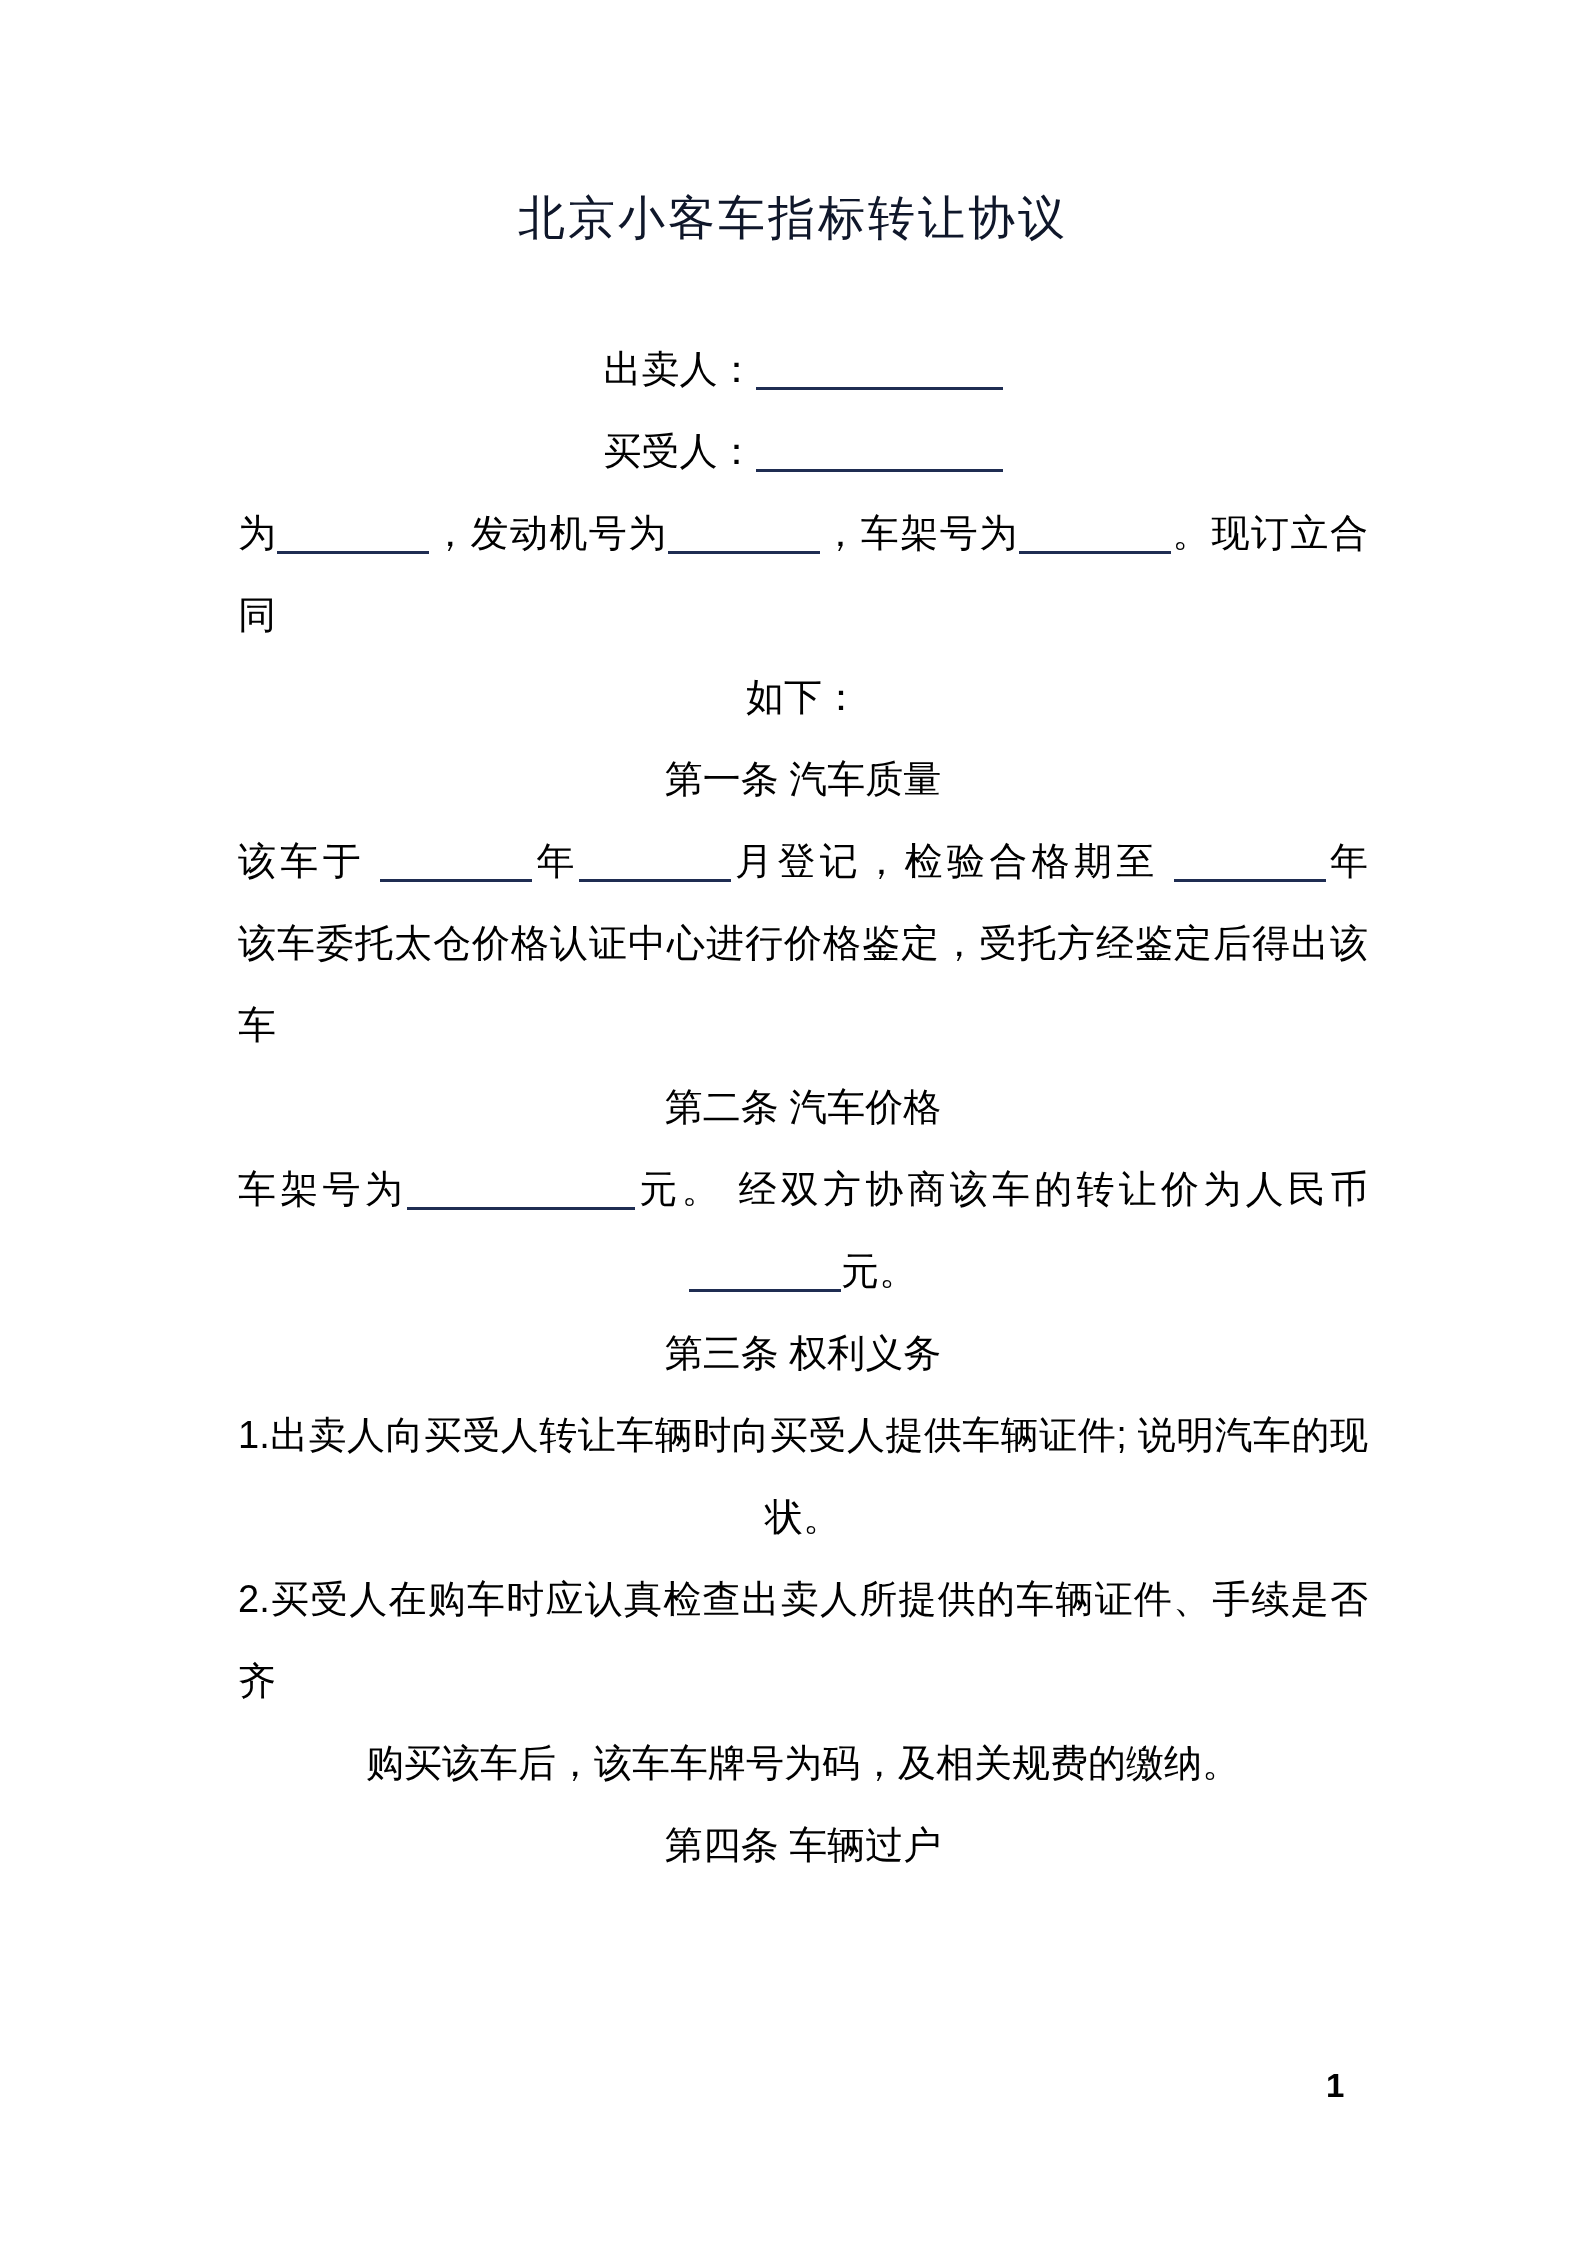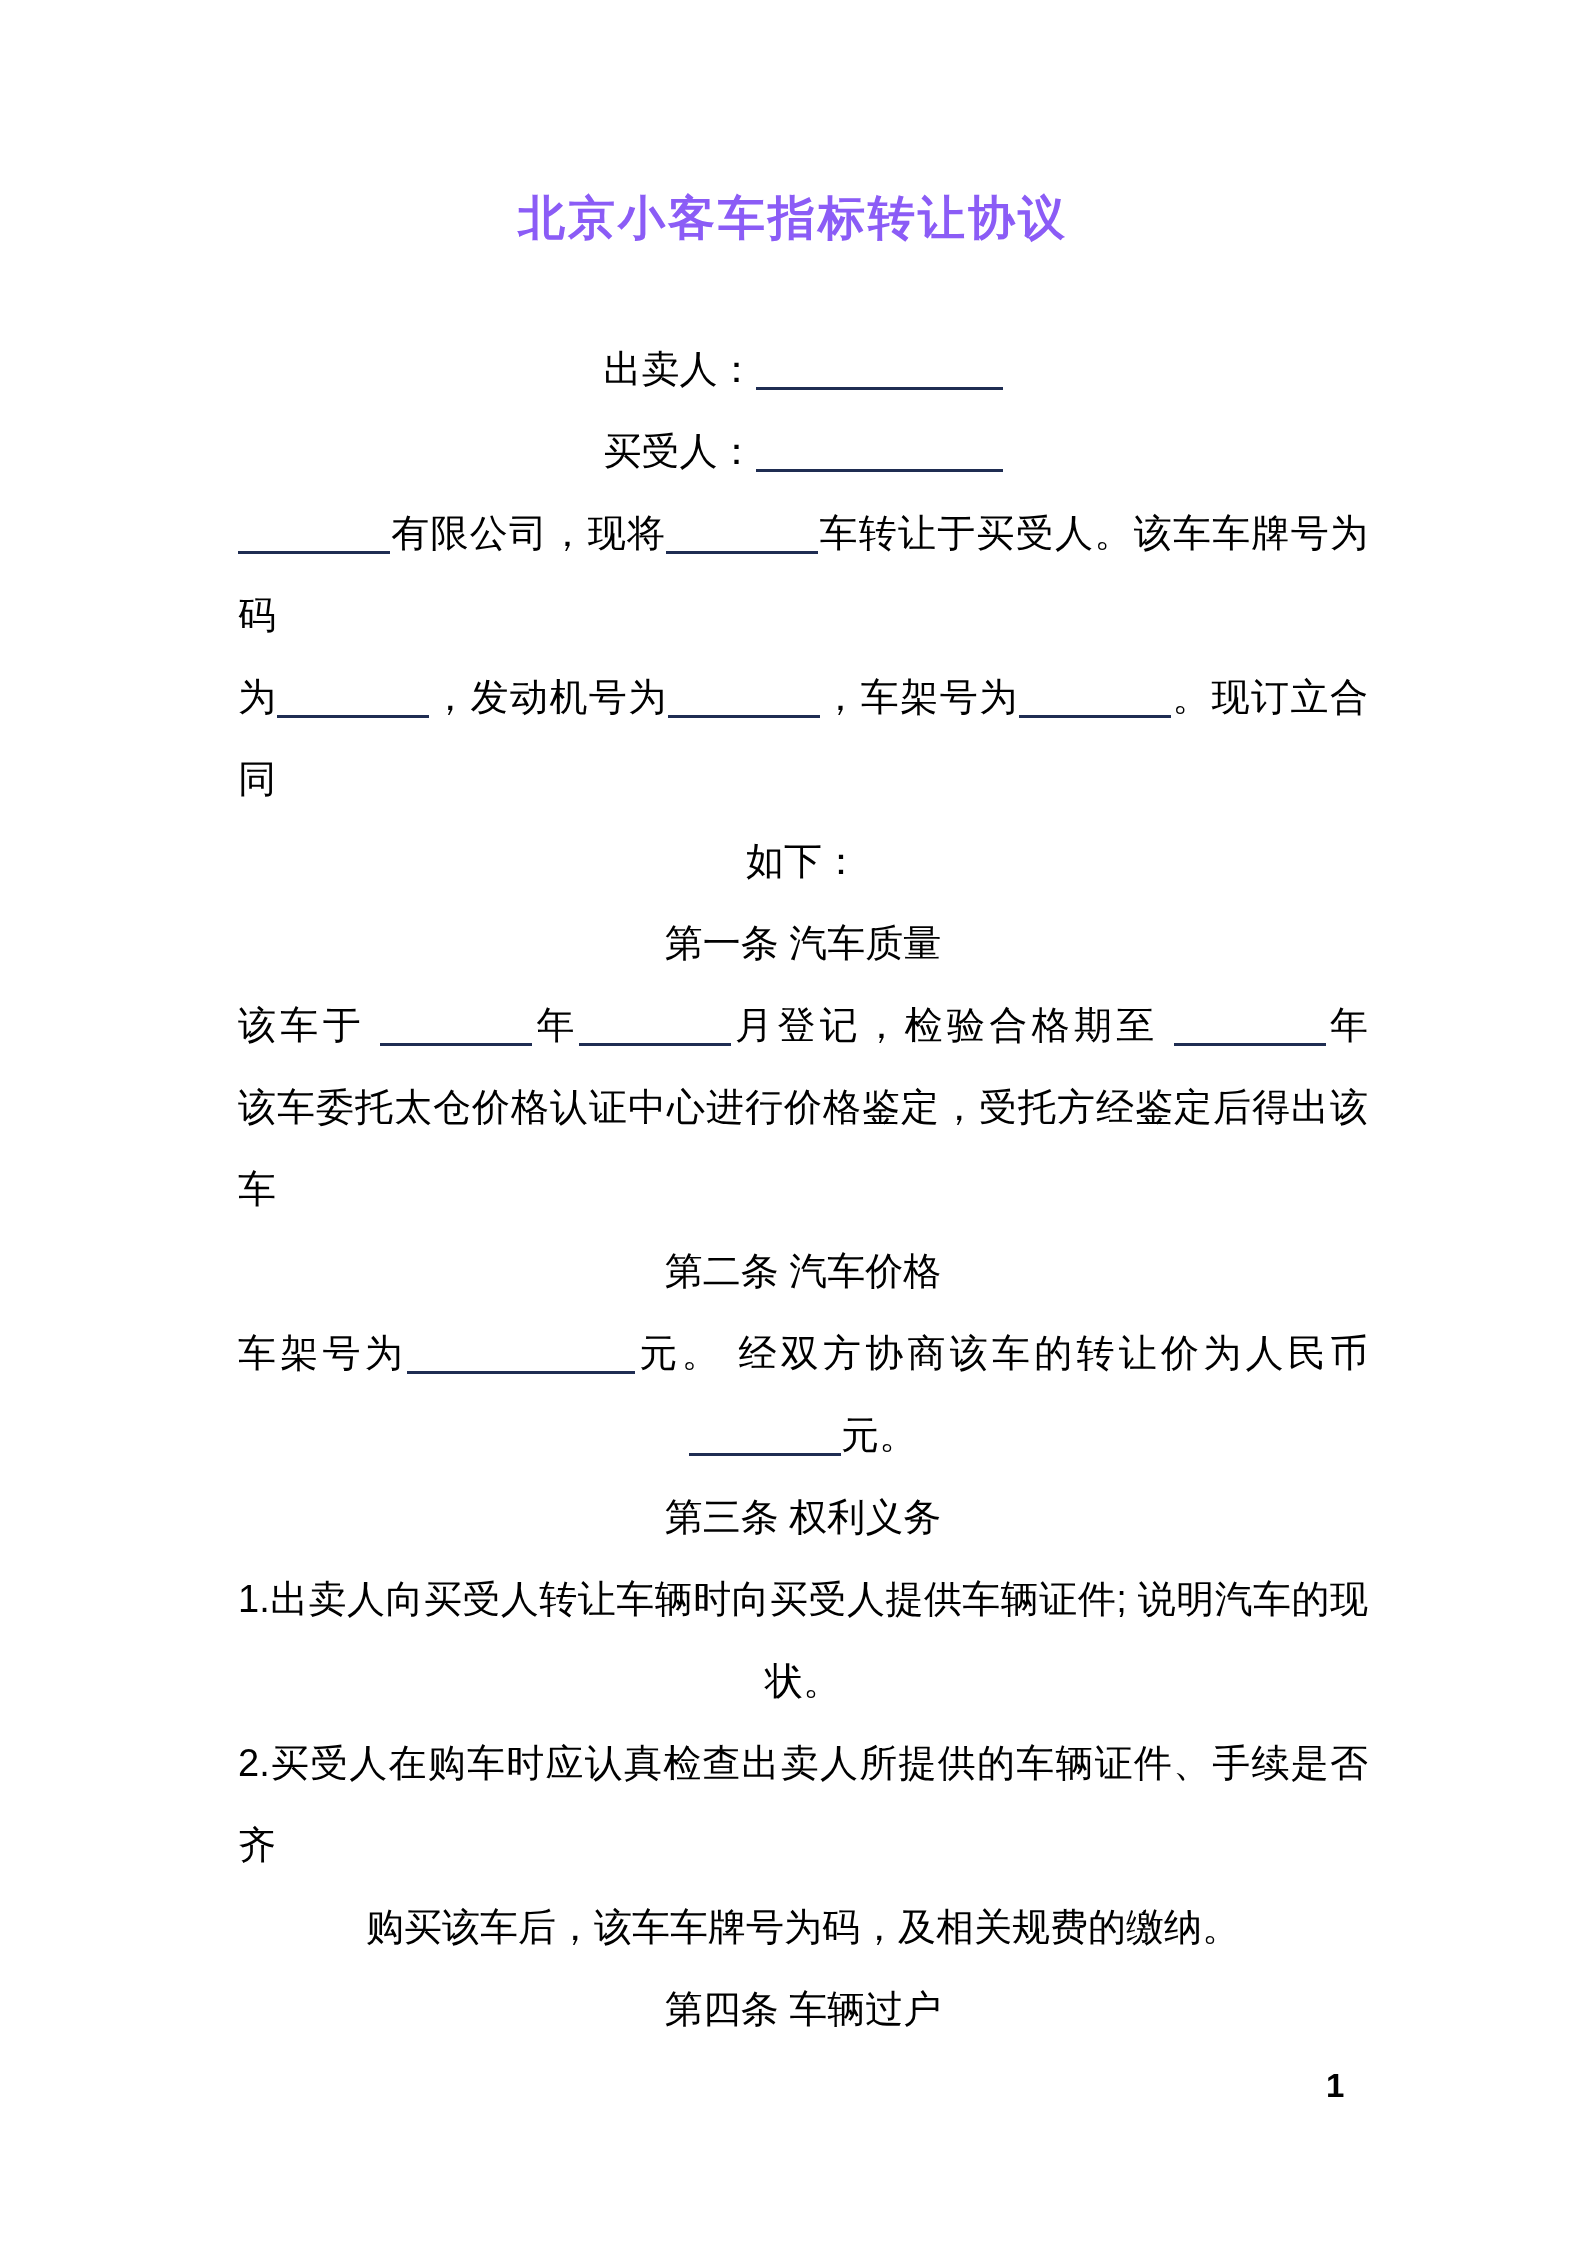--- a/index.html
+++ b/index.html
@@ -16,24 +16,24 @@
     font-family: "Liberation Sans", "DejaVu Sans", sans-serif;
     color: #000000;
   }
   .doc-title {
     position: absolute;
     top: 188px;
     left: 0;
     width: 100%;
     text-align: center;
     font-size: 47px;
-    font-weight: bold;
+    font-weight: normal;
     letter-spacing: 3px;
     line-height: 60px;
-    color: #8b5cf6;
+    color: #0f172a;
   }
   .doc-body {
     position: absolute;
     top: 328px;
     left: 238px;
     width: 1130px;
     font-size: 38px;
     line-height: 82px;
     color: #000000;
   }
@@ -66,21 +66,20 @@
 </style>
 </head>
 <body>
 
 <div class="page">
   <div class="doc-title">北京小客车指标转让协议</div>
 
   <div class="doc-body">
       <div class="text-line"><span>出卖人：</span><span class="blank" style="width: 247px; border-bottom-color: rgb(31, 45, 82);"></span></div>
       <div class="text-line"><span>买受人：</span><span class="blank" style="width: 247px; border-bottom-color: rgb(31, 45, 82);"></span></div>
-      <div class="text-line justify"><span class="blank" style="width: 152px; border-bottom-color: rgb(31, 45, 82);"></span><span>有限公司，现将</span><span class="blank" style="width: 152px; border-bottom-color: rgb(31, 45, 82);"></span><span>车转让于买受人。该车车牌号为码</span></div>
       <div class="text-line justify"><span>为</span><span class="blank" style="width: 152px; border-bottom-color: rgb(31, 45, 82);"></span><span>，发动机号为</span><span class="blank" style="width: 152px; border-bottom-color: rgb(31, 45, 82);"></span><span>，车架号为</span><span class="blank" style="width: 152px; border-bottom-color: rgb(31, 45, 82);"></span><span>。现订立合同</span></div>
       <div class="text-line"><span>如下：</span></div>
       <div class="text-line"><span>第一条 汽车质量</span></div>
       <div class="text-line justify"><span>该车于 </span><span class="blank" style="width: 152px; border-bottom-color: rgb(31, 45, 82);"></span><span>年</span><span class="blank" style="width: 152px; border-bottom-color: rgb(31, 45, 82);"></span><span>月登记，检验合格期至 </span><span class="blank" style="width: 152px; border-bottom-color: rgb(31, 45, 82);"></span><span>年</span></div>
       <div class="text-line justify"><span>该车委托太仓价格认证中心进行价格鉴定，受托方经鉴定后得出该车</span></div>
       <div class="text-line"><span>第二条 汽车价格</span></div>
       <div class="text-line justify"><span>车架号为</span><span class="blank" style="width: 228px; border-bottom-color: rgb(31, 45, 82);"></span><span>元。 经双方协商该车的转让价为人民币</span></div>
       <div class="text-line"><span class="blank" style="width: 152px; border-bottom-color: rgb(31, 45, 82);"></span><span>元。</span></div>
       <div class="text-line"><span>第三条 权利义务</span></div>
       <div class="text-line justify"><span>1.出卖人向买受人转让车辆时向买受人提供车辆证件; 说明汽车的现</span></div>

